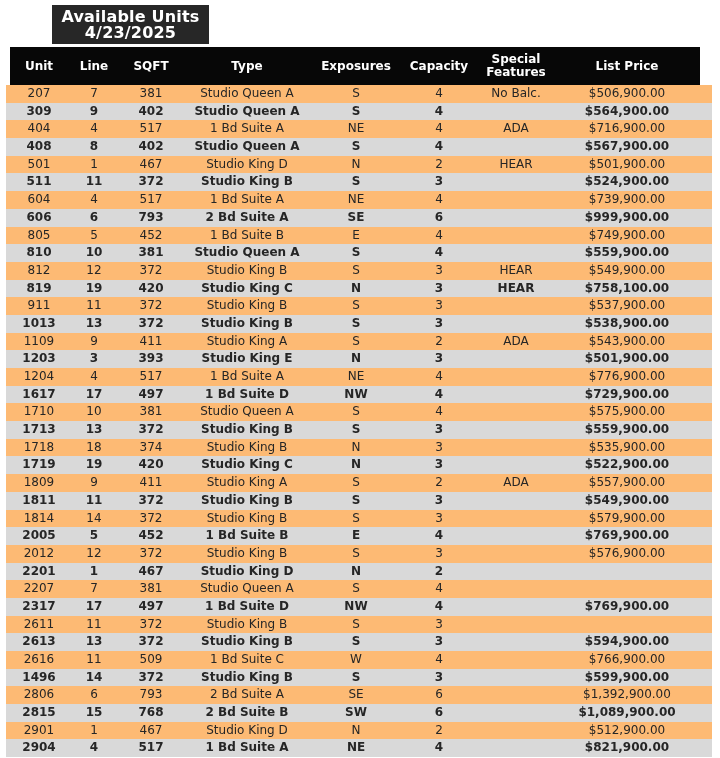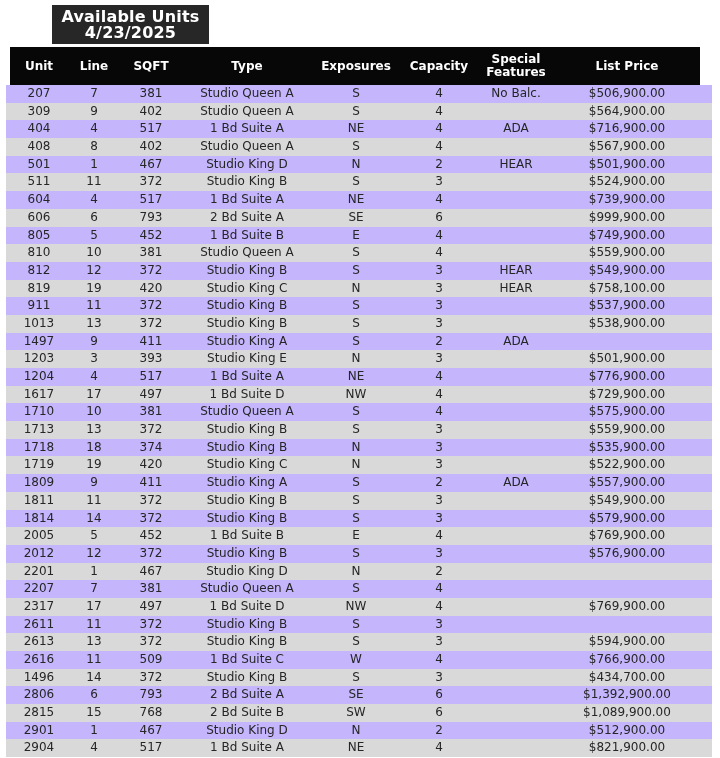--- a/index.html
+++ b/index.html
@@ -60,23 +60,23 @@
   .rows {
     position: absolute;
     left: 6px;
     top: 85px;
     width: 706px;
   }
   .row {
     display: flex;
     height: 17.7px;
     padding-left: 4px;
-    background: #c4b5fd;
-  }
-  .row.band { background: var(--band, #d9d9d9); }
+    background: #fdba74;
+  }
+  .row.band { background: var(--band, #d9d9d9); font-weight: bold; }
   .row .cell {
     font-size: 12px;
     line-height: 17.7px;
     text-align: center;
     white-space: nowrap;
     overflow: hidden;
   }
   
   .c-unit            { width: 58px; }
   .c-line            { width: 52px; }
@@ -243,27 +243,28 @@
         <div class="cell c-unit">1013</div>
         <div class="cell c-line">13</div>
         <div class="cell c-sqft">372</div>
         <div class="cell c-type">Studio King B</div>
         <div class="cell c-exposures">S</div>
         <div class="cell c-capacity">3</div>
         <div class="cell c-special_features"></div>
         <div class="cell c-list_price">$538,900.00</div>
       </div>
       <div class="row">
-        <div class="cell c-unit">1497</div>
+        <div class="cell c-unit">1109</div>
         <div class="cell c-line">9</div>
         <div class="cell c-sqft">411</div>
         <div class="cell c-type">Studio King A</div>
         <div class="cell c-exposures">S</div>
         <div class="cell c-capacity">2</div>
         <div class="cell c-special_features">ADA</div>
+        <div class="cell c-list_price">$543,900.00</div>
       </div>
       <div class="row band">
         <div class="cell c-unit">1203</div>
         <div class="cell c-line">3</div>
         <div class="cell c-sqft">393</div>
         <div class="cell c-type">Studio King E</div>
         <div class="cell c-exposures">N</div>
         <div class="cell c-capacity">3</div>
         <div class="cell c-special_features"></div>
         <div class="cell c-list_price">$501,900.00</div>
@@ -436,21 +437,21 @@
         <div class="cell c-list_price">$766,900.00</div>
       </div>
       <div class="row band">
         <div class="cell c-unit">1496</div>
         <div class="cell c-line">14</div>
         <div class="cell c-sqft">372</div>
         <div class="cell c-type">Studio King B</div>
         <div class="cell c-exposures">S</div>
         <div class="cell c-capacity">3</div>
         <div class="cell c-special_features"></div>
-        <div class="cell c-list_price">$434,700.00</div>
+        <div class="cell c-list_price">$599,900.00</div>
       </div>
       <div class="row">
         <div class="cell c-unit">2806</div>
         <div class="cell c-line">6</div>
         <div class="cell c-sqft">793</div>
         <div class="cell c-type">2 Bd Suite A</div>
         <div class="cell c-exposures">SE</div>
         <div class="cell c-capacity">6</div>
         <div class="cell c-special_features"></div>
         <div class="cell c-list_price">$1,392,900.00</div>

